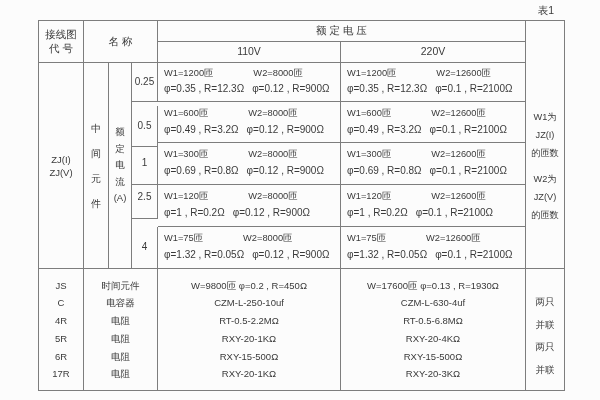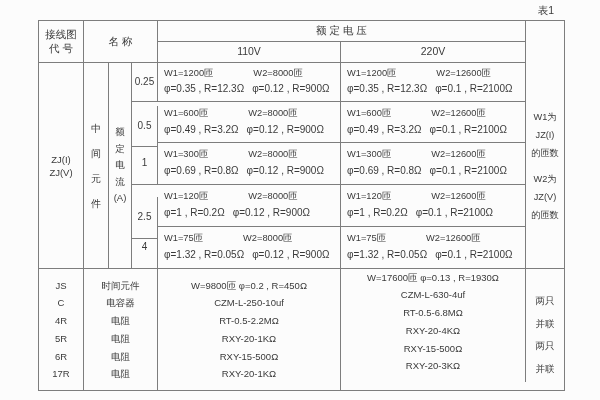--- a/index.html
+++ b/index.html
@@ -21,21 +21,21 @@
   .wline2{display:flex;gap:8px;white-space:nowrap;font-size:10px;}
   .vstack{gap:0;}
   .vstack div{line-height:25px;}
   .vstack.tight div{line-height:16.5px;font-size:9.5px;}
   .zj div{line-height:13px;font-size:9.5px;}
   .rows6{justify-content:space-evenly;padding:4px 0;text-align:right;}
   .rows6 div{line-height:11px;font-size:9.5px;white-space:nowrap;}
   .remark-mid{gap:8px;font-size:9.2px;}
   .remark-mid .blk div{line-height:18px;}
   .remark-bot{justify-content:space-evenly;padding:16px 0 4px 0;font-size:9.5px;}
-  .remark-bot div{line-height:11px;font-family:Liberation Serif, serif;}
+  .remark-bot div{line-height:11px;}
 </style>
 </head>
 <body>
 
 <div class="page">
 
   <div class="tlabel">表1</div>
 
   <div class="tbl">
 
@@ -62,21 +62,21 @@
       <div>额</div>
       <div>定</div>
       <div>电</div>
       <div>流</div>
       <div>(A)</div>
     </div>
 
     <div class="cell br bb" style="left:93px;top:42px;width:26px;height:39px">0.25</div>
     <div class="cell br bb" style="left:93px;top:85px;width:26px;height:41px">0.5</div>
     <div class="cell br bb" style="left:93px;top:122px;width:26px;height:42px">1</div>
-    <div class="cell br bb" style="left:93px;top:176px;width:26px;height:42px">2.5</div>
+    <div class="cell br bb" style="left:93px;top:156px;width:26px;height:42px">2.5</div>
     <div class="cell br bb" style="left:93px;top:206px;width:26px;height:42px">4</div>
 
     <div class="cell br bb wcell" style="left:119px;top:42px;width:183px;height:39px">
       <div class="wline1">
           <span>W1=1200匝</span>
           <span>W2=8000匝</span>
         </div>
       <div class="wline2">
           <span>φ=0.35 , R=12.3Ω</span>
           <span>φ=0.12 , R=900Ω</span>
@@ -204,21 +204,21 @@
       <div>电阻</div>
     </div>
     <div class="cell br rows6" style="left:119px;top:248px;width:183px;height:121px">
       <div>W=9800匝  φ=0.2 , R=450Ω</div>
       <div>CZM-L-250-10uf</div>
       <div>RT-0.5-2.2MΩ</div>
       <div>RXY-20-1KΩ</div>
       <div>RXY-15-500Ω</div>
       <div>RXY-20-1KΩ</div>
     </div>
-    <div class="cell br rows6" style="left:302px;top:240px;width:185px;height:121px">
+    <div class="cell br rows6" style="left:302px;top:248px;width:185px;height:121px">
       <div>W=17600匝  φ=0.13 , R=1930Ω</div>
       <div>CZM-L-630-4uf</div>
       <div>RT-0.5-6.8MΩ</div>
       <div>RXY-20-4KΩ</div>
       <div>RXY-15-500Ω</div>
       <div>RXY-20-3KΩ</div>
     </div>
     <div class="cell remark-bot" style="left:487px;top:248px;width:38px;height:121px">
       <div>两只</div>
       <div>并联</div>

